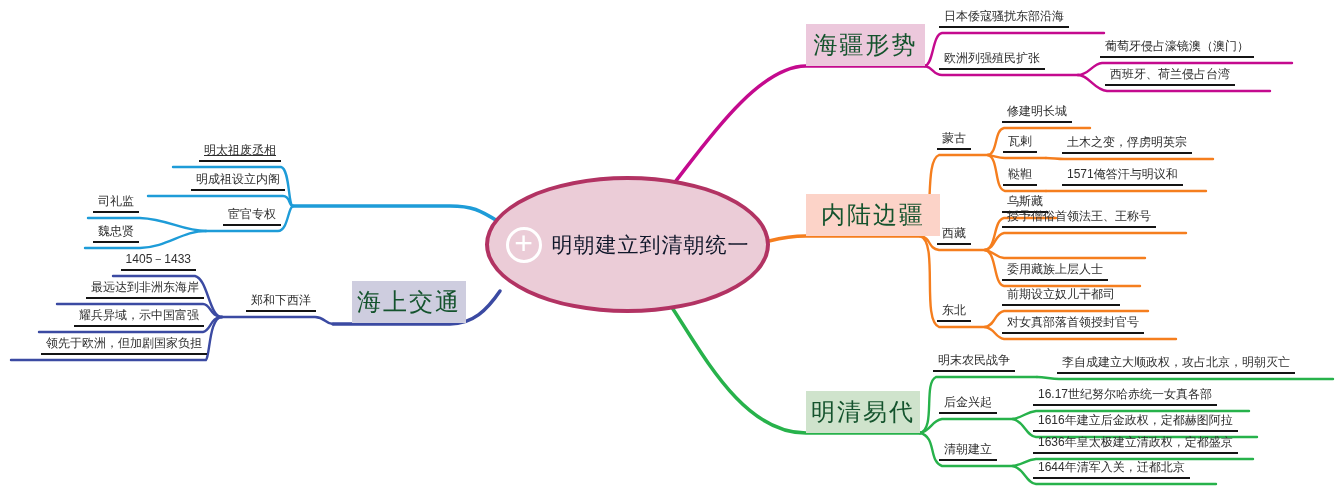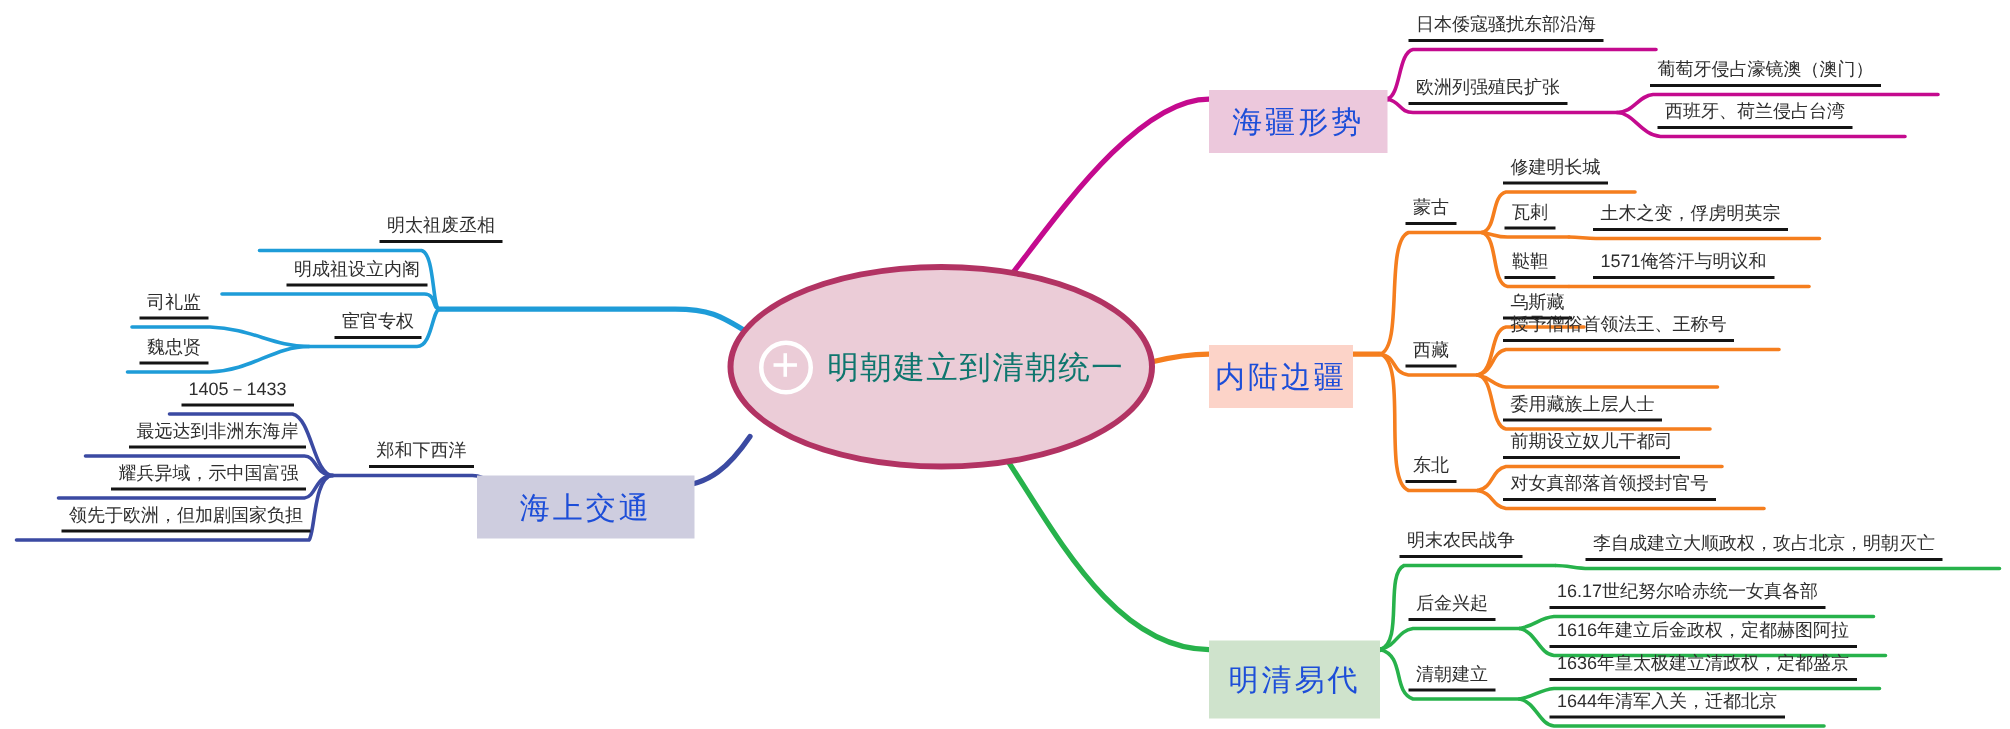--- a/index.html
+++ b/index.html
@@ -20,25 +20,24 @@
     font-size:12px;
     color:#2e2e2e;
     padding:2px 5px 3px;
     border-bottom:2px solid #141414;
     line-height:1.2;
     z-index:2;
   }
   .main-box{
     position:absolute;
     display:flex;align-items:center;justify-content:center;
-    font-size:20px;
-    color:#1d4ed8;
+    font-size:24px;
+    color:#14532d;
     letter-spacing:2px;
     z-index:2;
-    margin-top:36px;
   }
   .root-ellipse{
     position:absolute;
     left:485px;top:176px;width:285px;height:137px;
     border-radius:50%;
     border:4px solid #b23363;
     background:#ebccd7;
     display:flex;align-items:center;justify-content:center;
     gap:10px;
     box-sizing:border-box;
@@ -51,21 +50,21 @@
     color:#ffffff;
     font-size:32px;font-weight:300;
     display:flex;align-items:center;justify-content:center;
     line-height:1;
     flex:0 0 auto;
     padding-bottom:3px;
     box-sizing:border-box;
   }
   .root-label{
     font-size:21px;
-    color:#0f766e;
+    color:#0f172a;
     letter-spacing:1px;
   }
 </style>
 </head>
 <body>
 
 <div class="canvas">
 
   <svg width="1340" height="486" viewBox="0 0 1340 486">
 
@@ -124,26 +123,26 @@
       <path stroke-width="2.4" d="M1013 466 C1024 464 1026 460 1036 459 H1253"></path>
       <path stroke-width="2.4" d="M1013 466 C1024 468 1026 483 1036 484 H1216"></path>
     </g>
   </svg>
 
   <div class="root-ellipse" style="background: rgb(235, 204, 215); border-color: rgb(178, 51, 99);">
     <div class="plus-icon">+</div>
     <div class="root-label">明朝建立到清朝统一</div>
   </div>
 
-  <div class="main-box" style="left: 318px; top: 281px; width: 145px; height: 42px; background: rgb(206, 205, 223);">海上交通</div>
+  <div class="main-box" style="left: 352px; top: 281px; width: 114px; height: 42px; background: rgb(206, 205, 223);">海上交通</div>
   <div class="main-box" style="left: 806px; top: 24px; width: 119px; height: 42px; background: rgb(236, 200, 220);">海疆形势</div>
-  <div class="main-box" style="left: 806px; top: 194px; width: 96px; height: 42px; background: rgb(252, 211, 200);">内陆边疆</div>
-  <div class="main-box" style="left: 806px; top: 391px; width: 114px; height: 52px; background: rgb(207, 227, 204);">明清易代</div>
+  <div class="main-box" style="left: 806px; top: 194px; width: 134px; height: 42px; background: rgb(252, 211, 200);">内陆边疆</div>
+  <div class="main-box" style="left: 806px; top: 391px; width: 114px; height: 42px; background: rgb(207, 227, 204);">明清易代</div>
 
-  <div class="node" style="right:1005px;top:141px;">明太祖废丞相</div>
+  <div class="node" style="right:1059px;top:141px;text-decoration:underline;">明太祖废丞相</div>
   <div class="node" style="right:1055px;top:170px;">明成祖设立内阁</div>
   <div class="node" style="right:1059px;top:205px;">宦官专权</div>
   <div class="node" style="right:1201px;top:192px;">司礼监</div>
   <div class="node" style="right:1201px;top:222px;text-align:center;">魏忠贤</div>
 
   <div class="node" style="right:1024px;top:291px;">郑和下西洋</div>
   <div class="node" style="right:1144px;top:250px;">1405－1433</div>
   <div class="node" style="right:1136px;top:278px;">最远达到非洲东海岸</div>
   <div class="node" style="right:1136px;top:306px;margin-left:20px;">耀兵异域，示中国富强</div>
   <div class="node" style="right:1133px;top:334px;">领先于欧洲，但加剧国家负担</div>

